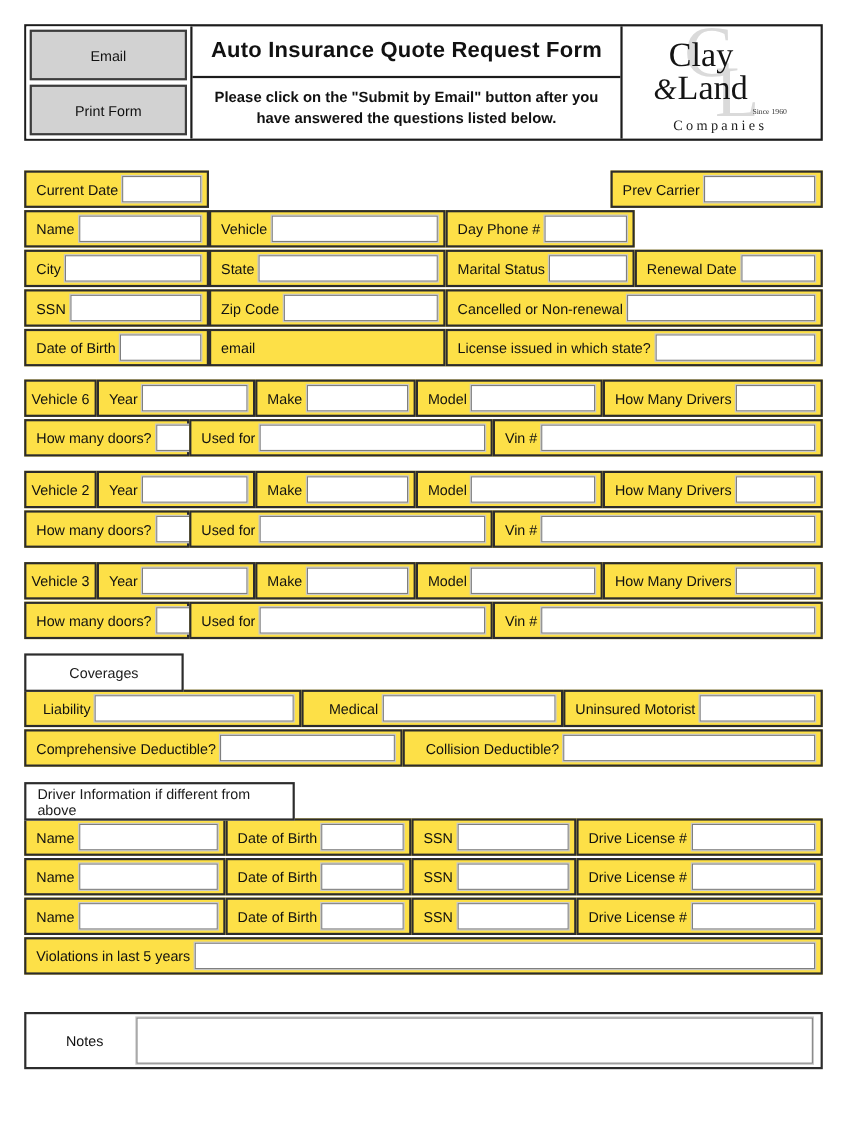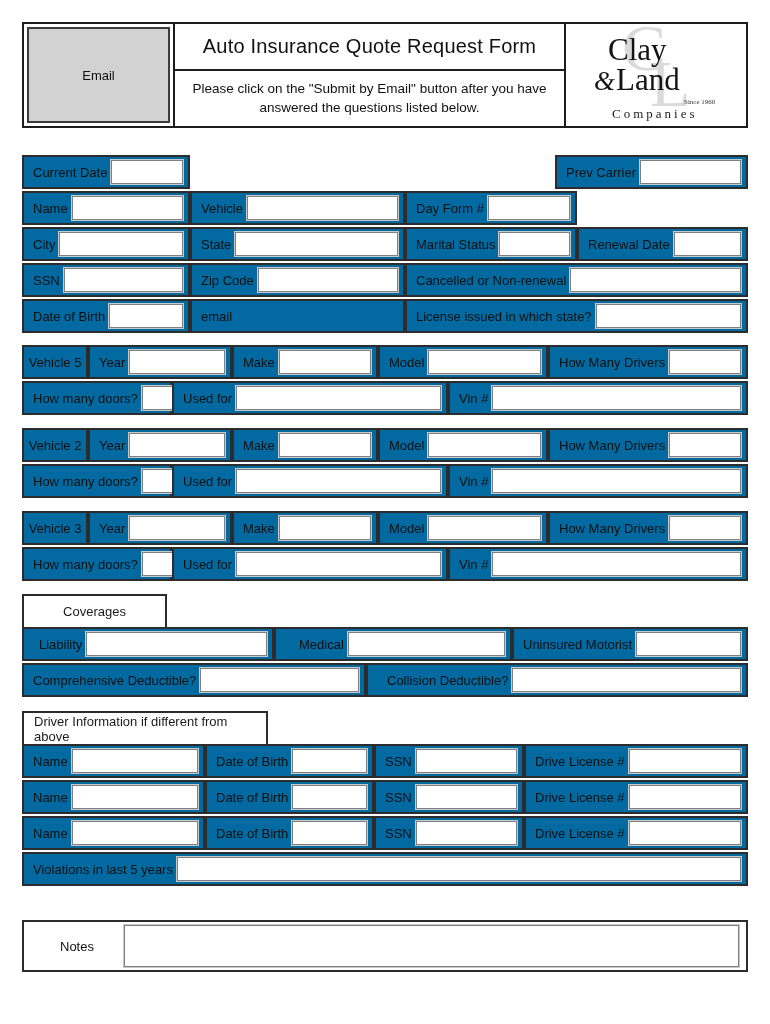--- a/index.html
+++ b/index.html
@@ -14,21 +14,21 @@
   
   .header { display: flex; border: 2px solid #1c1c1c; height: 106px; }
   .header-buttons {
     width: 151px; border-right: 2px solid #1c1c1c;
     display: flex; flex-direction: column; padding: 3px; gap: 4px; background: #fff;
   }
   .hbtn {
     flex: 1; background: #d2d2d2; border: 2px solid #3c3c3c;
     font-family: "Liberation Sans", sans-serif; font-size: 13px; color: #111; cursor: pointer;
   }
-  .header-middle { flex: 1; border-right: 2px solid #1c1c1c; display: flex; flex-direction: column; }
+  .header-middle { flex: 1; border-right: 2px solid #1c1c1c; display: flex; flex-direction: column; font-weight: bold; }
   .form-title {
     height: 47px; border-bottom: 2px solid #1c1c1c;
     display: flex; align-items: center; justify-content: center;
     font-size: 20px; letter-spacing: 0.2px; color: #111;
   }
   .form-subtitle {
     flex: 1; display: flex; align-items: center; justify-content: center;
     text-align: center; font-size: 13.5px; line-height: 1.35; padding: 0 14px; color: #111;
   }
   .header-logo { width: 180px; position: relative; overflow: hidden; font-family: "Liberation Serif", serif; }
@@ -44,21 +44,21 @@
   
   .contact-bar {
     margin-top: 5px; border: 2px solid #1c1c1c; height: 26px;
     display: flex; align-items: center; justify-content: center;
     font-size: 11.5px; color: #111; white-space: nowrap;
   }
 
   
   .frow { display: flex; margin-bottom: 2px; }
   .fcell {
-    border: 2px solid #2c2c2c; height: 34px; background: #0369a1;
+    border: 2px solid #2c2c2c; height: 34px; background: #fde047;
     display: flex; align-items: center; padding: 0 5px;
   }
   .lbl { font-size: 13px; white-space: nowrap; padding: 0 4px; color: #111; }
   .box {
     height: 24px; flex: 1; min-width: 0;
     border: 1px solid #7f7f7f; box-shadow: 0 0 0 1px #c9c9c9;
     background: #fff; border-radius: 0; font-size: 13px; padding: 0 3px;
     font-family: "Liberation Sans", sans-serif;
   }
   .spacer { flex: 1; }
@@ -83,20 +83,21 @@
 </style>
 </head>
 <body>
 
 <div class="page">
   <div class="content">
 
     <div class="header">
       <div class="header-buttons">
         <button class="hbtn">Email</button>
+        <button class="hbtn">Print Form</button>
       </div>
       <div class="header-middle">
         <div class="form-title">Auto Insurance Quote Request Form</div>
         <div class="form-subtitle">Please click on the "Submit by Email" button after you have answered the questions listed below.</div>
       </div>
       <div class="header-logo">
         <span class="mono mono-c">C</span>
         <span class="mono mono-l">L</span>
         <div class="logo-clay">Clay</div>
         <div class="logo-land"><span class="amp">&amp;</span><span>Land</span></div>
@@ -121,21 +122,21 @@
       <div class="frow">
         <div class="fcell" style="width:168px">
           <span class="lbl">Name</span>
           <input class="box" style="">
         </div>
         <div class="fcell" style="width:215px">
           <span class="lbl">Vehicle</span>
           <input class="box" style="">
         </div>
         <div class="fcell" style="width:172px">
-          <span class="lbl">Day Form #</span>
+          <span class="lbl">Day Phone #</span>
           <input class="box" style="">
         </div>
       </div>
       <div class="frow">
         <div class="fcell" style="width:168px">
           <span class="lbl">City</span>
           <input class="box" style="">
         </div>
         <div class="fcell" style="width:215px">
           <span class="lbl">State</span>
@@ -175,21 +176,21 @@
         <div class="fcell" style="width:343px">
           <span class="lbl">License issued in which state?</span>
           <input class="box" style="">
         </div>
       </div>
     </div>
 
     <div class="sec">
       <div class="frow">
         <div class="fcell vlabel" style="width:66px">
-          <span class="lbl">Vehicle 5</span>
+          <span class="lbl">Vehicle 6</span>
         </div>
         <div class="fcell" style="width:144px">
           <span class="lbl">Year</span>
           <input class="box" style="">
         </div>
         <div class="fcell" style="width:146px">
           <span class="lbl">Make</span>
           <input class="box" style="">
         </div>
         <div class="fcell" style="width:170px">

